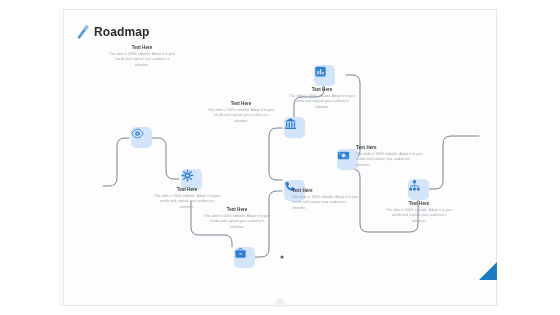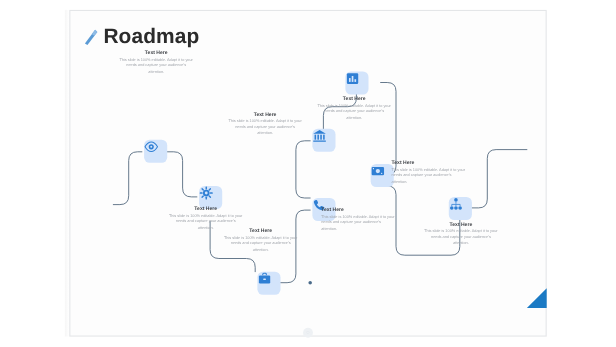--- a/index.html
+++ b/index.html
@@ -26,21 +26,21 @@
     position: absolute;
     left: 76px; top: 24px;
     display: flex; align-items: center; gap: 5px;
   }
   .title-slash {
     width: 13px; height: 16px;
     position: relative;
   }
   .title-slash svg { display: block; }
   .title-text {
-    font-size: 19px;
+    font-size: 12px;
     font-weight: bold;
     color: #2b2b2b;
     letter-spacing: .1px;
     line-height: 1;
   }
   .canvas {
     position: absolute;
     left: 63px; top: 9px;
     width: 434px; height: 297px;
   }

